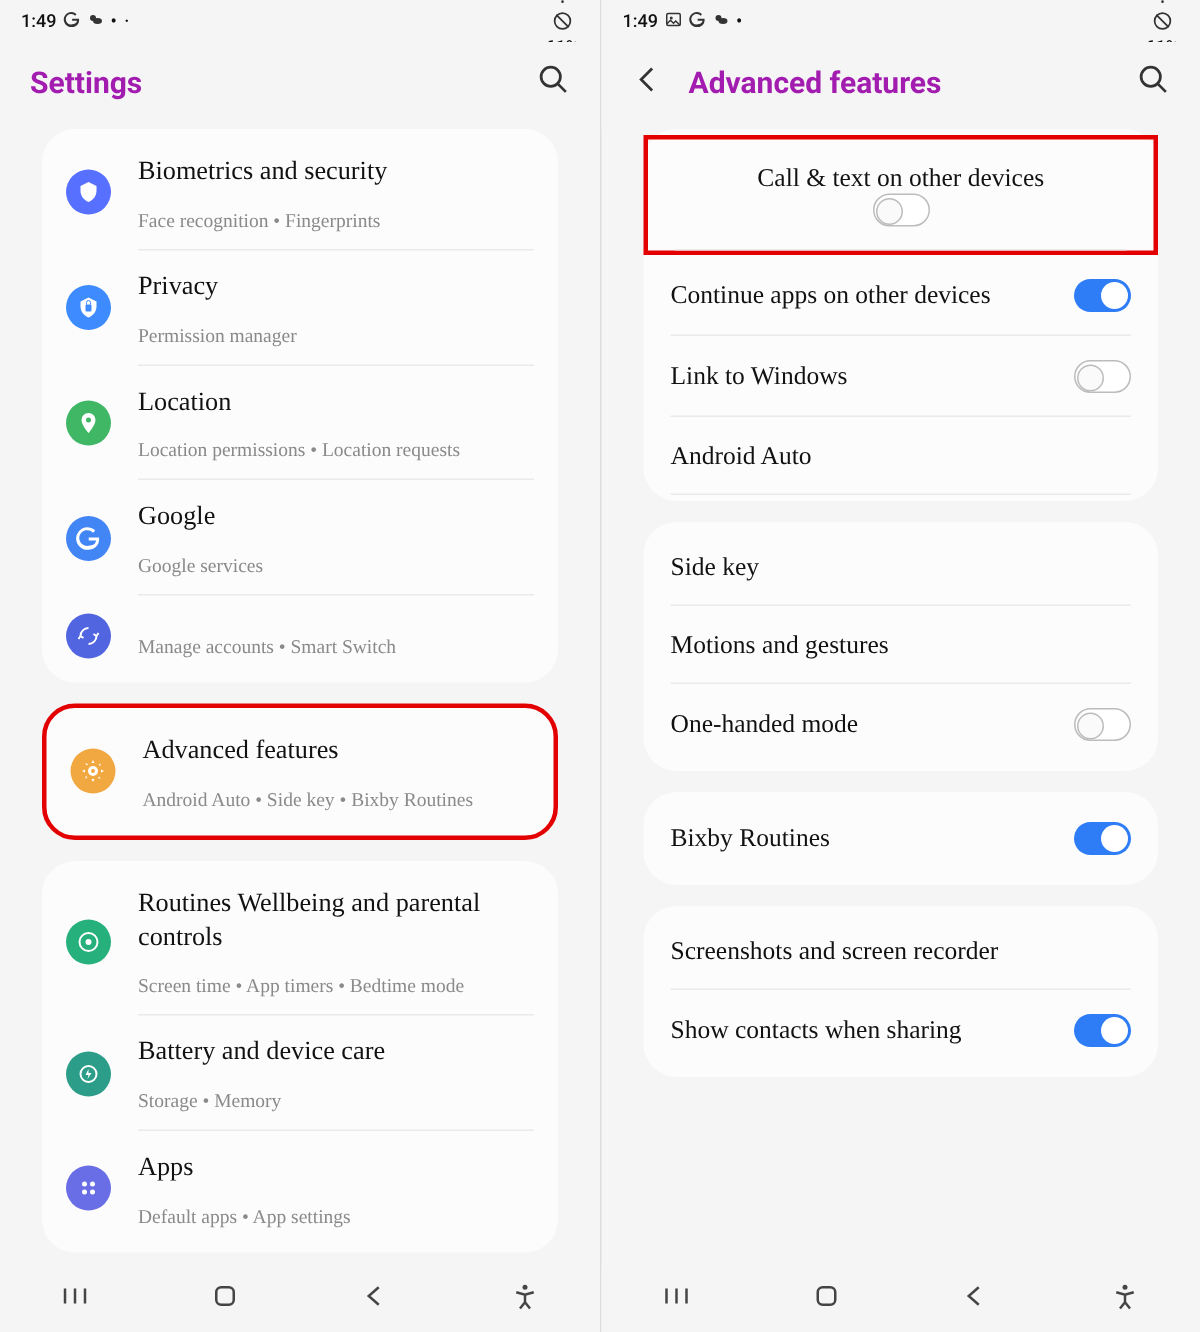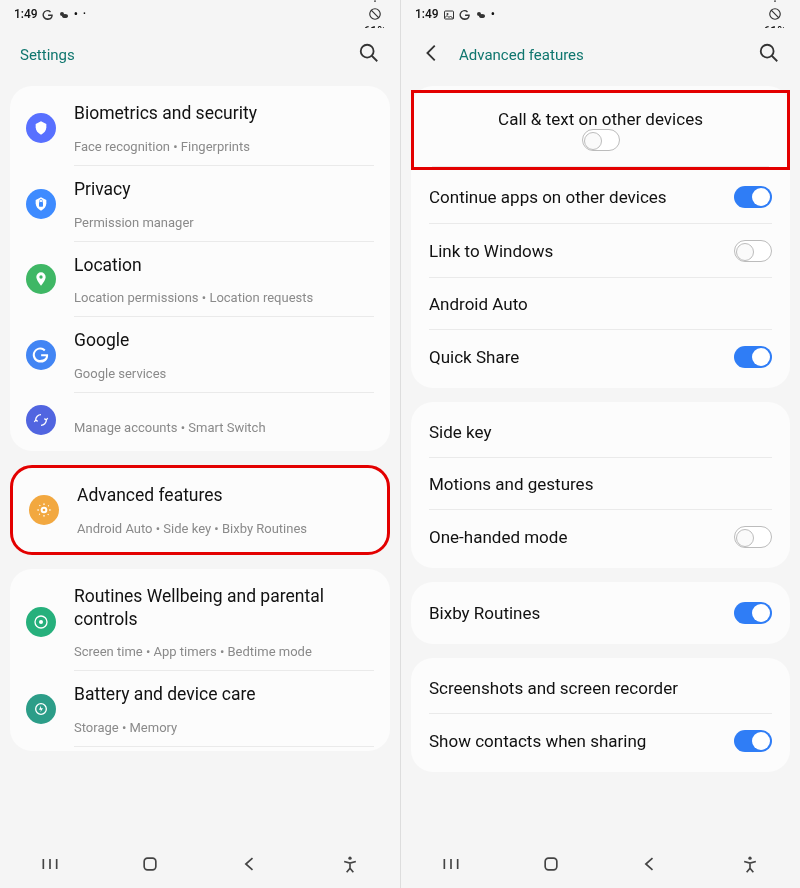--- a/index.html
+++ b/index.html
@@ -25,45 +25,46 @@
     height: 28px;
     display: flex;
     justify-content: space-between;
     align-items: center;
     padding: 0 14px;
     font-size: 12px;
     font-weight: 500;
     color: #111;
     background: #f5f5f5;
   }
-  .status-left { display: flex; align-items: flex-end; gap: 4px; }
+  .status-left { display: flex; align-items: flex-start; gap: 4px; }
   .status-right { display: flex; align-items: center; gap: 3px; flex-direction: column; }
   .status-bar svg { display: block; }
 
   
   .header {
     display: flex;
     align-items: center;
     padding: 14px 20px 18px 20px;
     background: #f5f5f5;
   }
   .header .back { margin-right: 16px; }
   .header-title {
-    font-size: 15px;
-    font-weight: 400;
-    color: #0f766e;
+    font-size: 20px;
+    font-weight: 700;
+    color: #a21caf;
     flex: 1;
   }
   .header .search { margin-left: auto; }
 
   
   .content {
     flex: 1;
     overflow-y: hidden;
-    padding: 0 10px;
+    padding: 0 28px;
+    font-family: Liberation Serif, serif;
   }
 
   
   .card {
     background: #fcfcfc;
     border-radius: 22px;
     margin-bottom: 14px;
     padding: 4px 0;
   }
 
@@ -319,20 +320,34 @@
               <circle cx="12" cy="12" r="8" fill="none" stroke="#fff" stroke-width="2"></circle>
               <path fill="#fff" d="M12 7l-3 6h3l-1 4 4-6h-3z"></path>
             </svg>
           </div>
           <div class="row-body">
             <div class="row-title">Battery and device care</div>
             <div class="row-sub">Storage  •  Memory</div>
           </div>
           <div class="divider"></div>
         </div>
+        <div class="row">
+          <div class="row-icon ic-purple">
+            <svg width="16" height="16" viewBox="0 0 24 24">
+              <circle cx="8" cy="8" r="2.5" fill="#fff"></circle>
+              <circle cx="16" cy="8" r="2.5" fill="#fff"></circle>
+              <circle cx="8" cy="16" r="2.5" fill="#fff"></circle>
+              <circle cx="16" cy="16" r="2.5" fill="#fff"></circle>
+            </svg>
+          </div>
+          <div class="row-body">
+            <div class="row-title">Apps</div>
+            <div class="row-sub">Default apps  •  App settings</div>
+          </div>
+        </div>
       </div>
     </div>
 
   <div class="navbar">
     <span><svg width="20" height="20" viewBox="0 0 24 24">
           <line x1="4" y1="6" x2="4" y2="18" stroke="#444" stroke-width="2"></line>
           <line x1="12" y1="6" x2="12" y2="18" stroke="#444" stroke-width="2"></line>
           <line x1="20" y1="6" x2="20" y2="18" stroke="#444" stroke-width="2"></line>
         </svg></span>
     <span><svg width="20" height="20" viewBox="0 0 24 24">
@@ -423,26 +438,20 @@
           <div class="frow-title">Link to Windows</div>
           <div class="toggle off">
             <div class="knob"></div>
           </div>
           <div class="divider"></div>
         </div>
         <div class="frow">
           <div class="frow-title">Android Auto</div>
           <div class="divider"></div>
         </div>
-        <div class="frow">
-          <div class="frow-title">Quick Share</div>
-          <div class="toggle on">
-            <div class="knob"></div>
-          </div>
-        </div>
       </div>
       <div class="card">
         <div class="frow">
           <div class="frow-title">Side key</div>
           <div class="divider"></div>
         </div>
         <div class="frow">
           <div class="frow-title">Motions and gestures</div>
           <div class="divider"></div>
         </div>

